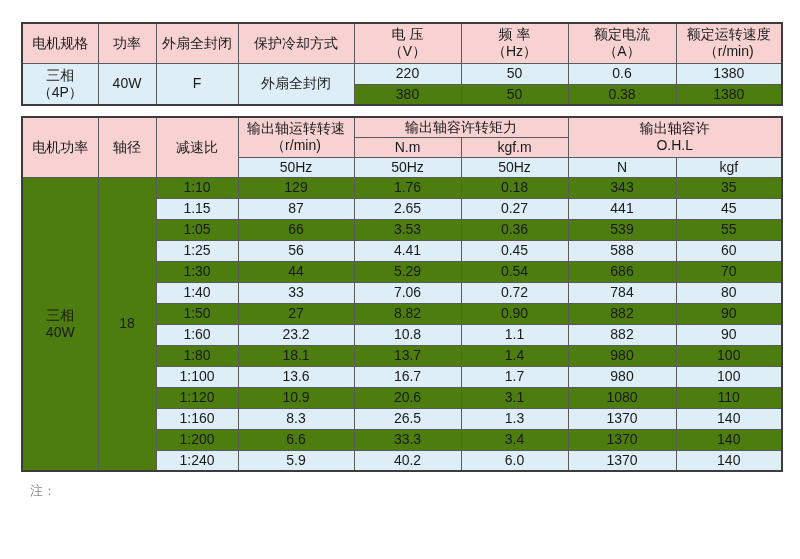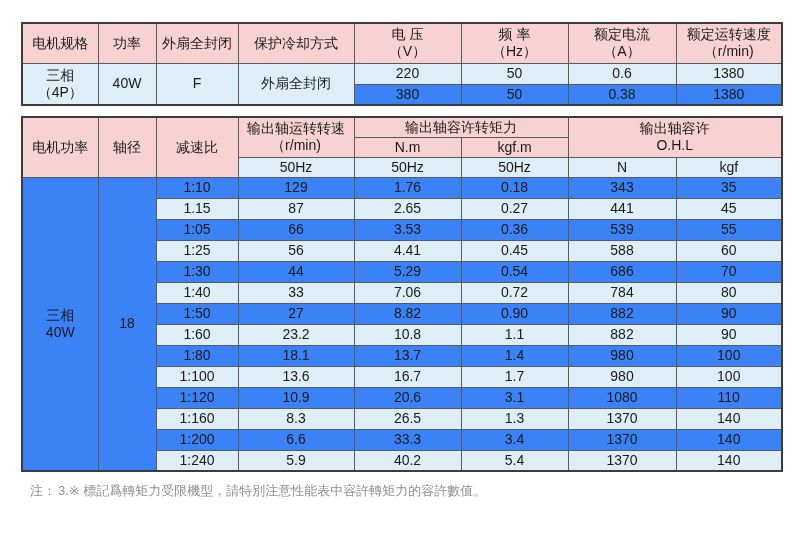--- a/index.html
+++ b/index.html
@@ -22,21 +22,21 @@
     vertical-align:middle;
     font-size:14px;
     font-weight:normal;
     padding:0;
     line-height:17px;
     overflow:hidden;
     white-space:nowrap;
   }
   .bg-pink{background:#f8d2d2}
   #motor-table tr.blue td, #gear-table tr.blue td, #gear-table tr.blue th{background:#ddeef6}
-  #motor-table tr.cream td, #gear-table tr.cream td{background:#3b82f6}
+  #motor-table tr.cream td, #gear-table tr.cream td{background:#4d7c0f}
   td.bg-white{background:#ffffff}
 
   #motor-table thead tr{height:40px}
   #motor-table tbody tr{height:21px}
 
   #gear-table{margin-top:10px}
   #gear-table tr.hrow{height:20px}
   #gear-table tbody tr{height:21px}
 
   .notes{
@@ -234,27 +234,26 @@
           <td>6.6</td>
           <td>33.3</td>
           <td>3.4</td>
           <td>1370</td>
           <td>140</td>
         </tr>
         <tr class="blue">
           <td>1:240</td>
           <td>5.9</td>
           <td>40.2</td>
-          <td>5.4</td>
+          <td>6.0</td>
           <td>1370</td>
           <td>140</td>
         </tr>
       </tbody>
   </table>
 
   <div class="notes">
     <span class="notes-label">注：</span>
     <div class="notes-lines">
-      <div>3.※ 標記爲轉矩力受限機型，請特別注意性能表中容許轉矩力的容許數值。</div>
     </div>
   </div>
 
 </div>
 
 </body></html>

